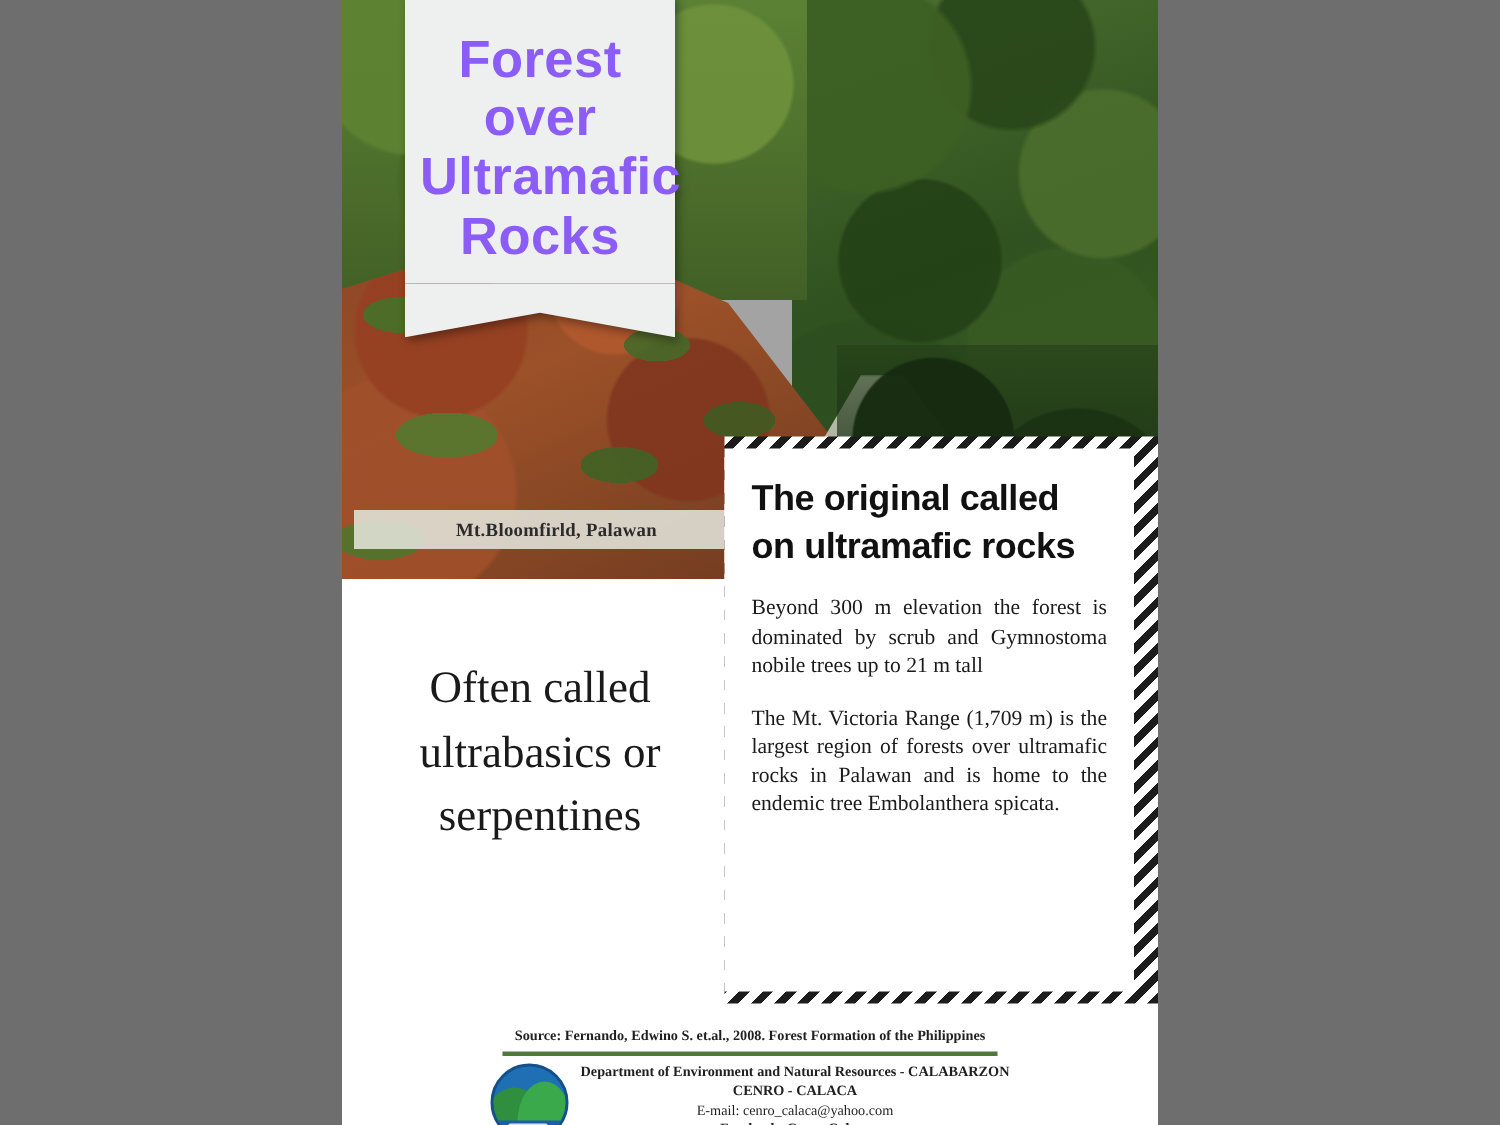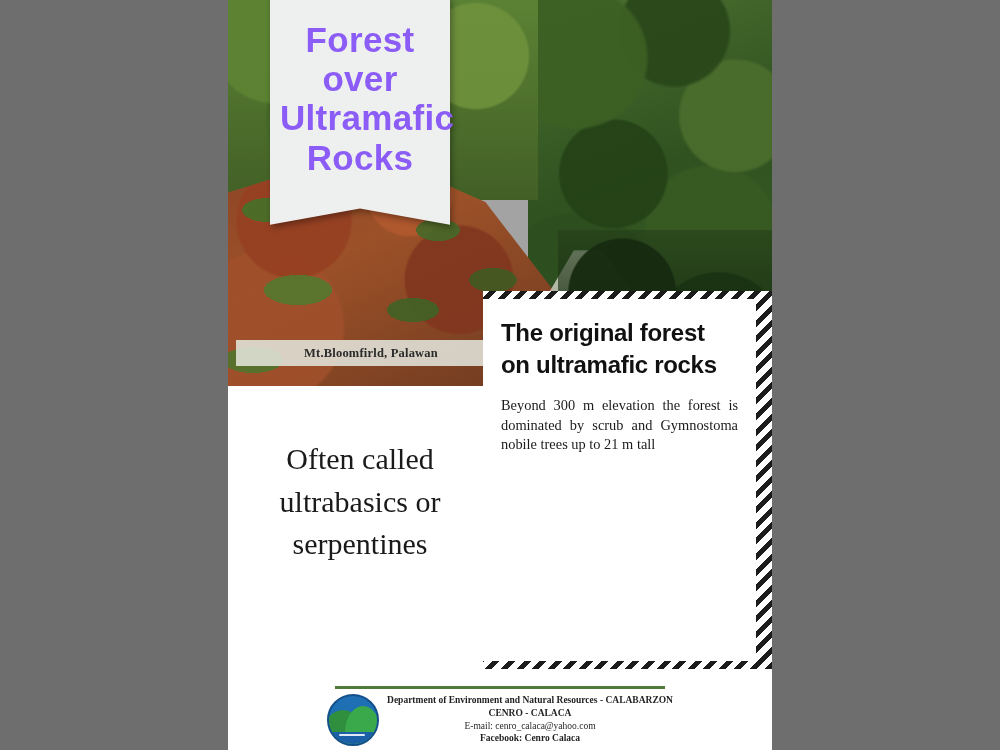--- a/index.html
+++ b/index.html
@@ -358,25 +358,27 @@
       <div id="quote-text">Often called ultrabasics or serpentines</div>
       <div class="rule">
         <span class="cap left"></span>
         <span class="bar"></span>
         <span class="cap right"></span>
       </div>
     </div>
 
     <div id="card-hatch"></div>
     <div id="card">
-      <div id="card-heading">The original forest on ultramafic rocks</div>
+      <div id="card-heading">The original called on ultramafic rocks</div>
       <div class="card-para">Beyond 300 m elevation the forest is dominated by scrub and Gymnostoma nobile trees up to 21 m tall</div>
+      <div class="card-para">The Mt. Victoria Range (1,709 m) is the largest region of forests over ultramafic rocks in Palawan and is home to the endemic tree Embolanthera spicata.</div>
     </div>
 
     <div id="footer">
+      <div id="source-line">Source: Fernando, Edwino S. et.al., 2008. Forest Formation of the Philippines</div>
       <div id="footer-rule"></div>
       <div id="footer-body">
         <div id="dept-logo">
           <div class="hill"></div>
           <div class="hill2"></div>
           <div class="water"></div>
 
           <div class="wave2"></div>
         </div>
         <div id="footer-text">

